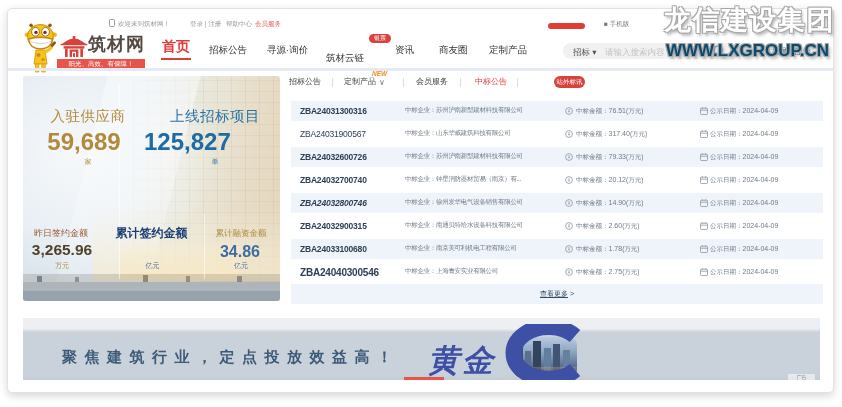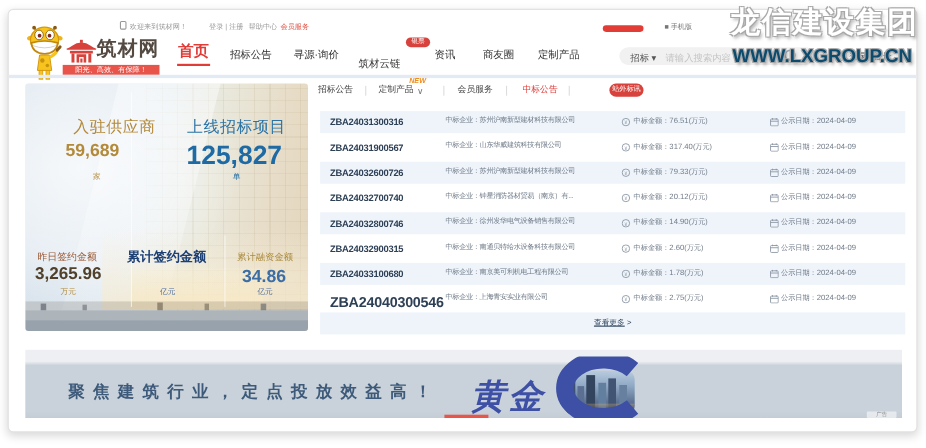--- a/index.html
+++ b/index.html
@@ -86,25 +86,25 @@
   <div class="abs" style="left:0;top:198px;width:257px;height:8px;background:rgba(110,100,85,.22);"></div>
   <div class="abs" style="left:14px;top:200px;width:5px;height:9px;background:rgba(70,75,85,.55);"></div>
   <div class="abs" style="left:52px;top:201px;width:4px;height:8px;background:rgba(70,75,85,.45);"></div>
   <div class="abs" style="left:120px;top:199px;width:5px;height:10px;background:rgba(80,70,55,.5);"></div>
   <div class="abs" style="left:163px;top:200px;width:4px;height:9px;background:rgba(80,70,55,.45);"></div>
   <div class="abs" style="left:214px;top:200px;width:5px;height:9px;background:rgba(70,75,85,.5);"></div>
   <div class="abs" style="left:0;top:206px;width:257px;height:9px;background:#aeb5ba;"></div>
   <div class="abs" style="left:0;top:215px;width:257px;height:10px;background:#98a2ad;"></div>
   <div class="abs" style="left:96px;top:8px;width:1px;height:195px;background:rgba(255,255,255,.6);"></div>
   <div class="abs" style="left:181px;top:138px;width:1px;height:65px;background:rgba(255,255,255,.6);"></div>
-  <div class="abs" style="left:16px;top:33px;width:130px;text-align:center;font-size:14.5px;color:#b3893a;letter-spacing:0.5px;line-height:1;">入驻供应商</div>
-  <div class="abs" style="left:-4px;top:54px;width:130px;text-align:center;font-size:16px;font-weight:bold;color:#b3893a;line-height:1;">59,689</div>
+  <div class="abs" style="left:0px;top:33px;width:130px;text-align:center;font-size:14.5px;color:#b3893a;letter-spacing:0.5px;line-height:1;">入驻供应商</div>
+  <div class="abs" style="left:-4px;top:54px;width:130px;text-align:center;font-size:24px;font-weight:bold;color:#b3893a;line-height:1;">59,689</div>
   <div class="abs" style="left:0px;top:82px;width:130px;text-align:center;font-size:7px;color:#b3893a;line-height:1;">家</div>
   <div class="abs" style="left:123px;top:33px;width:138px;text-align:center;font-size:14.5px;color:#2a73a6;letter-spacing:0.5px;line-height:1;">上线招标项目</div>
-  <div class="abs" style="left:121px;top:54px;width:138px;text-align:center;font-size:24px;font-weight:bold;color:#1d6aa4;line-height:1;">125,827</div>
+  <div class="abs" style="left:121px;top:54px;width:138px;font-size:24px;font-weight:bold;color:#1d6aa4;line-height:1;">125,827</div>
   <div class="abs" style="left:123px;top:82px;width:138px;text-align:center;font-size:7px;color:#1d6aa4;line-height:1;">单</div>
   <div class="abs" style="left:0px;top:153px;width:76px;text-align:center;font-size:9px;color:#9c5a35;line-height:1;">昨日签约金额</div>
   <div class="abs" style="left:0px;top:166px;width:78px;text-align:center;font-size:15.5px;font-weight:bold;color:#52412a;line-height:1;">3,265.96</div>
   <div class="abs" style="left:0px;top:186px;width:78px;text-align:center;font-size:7px;color:#b3893a;line-height:1;">万元</div>
   <div class="abs" style="left:90px;top:151px;width:77px;text-align:center;font-size:12px;font-weight:bold;color:#1c3f74;line-height:1;">累计签约金额</div>
   <div class="abs" style="left:88px;top:186px;width:83px;text-align:center;font-size:7px;color:#4d6ea0;line-height:1;">亿元</div>
   <div class="abs" style="left:186px;top:153px;width:64px;text-align:center;font-size:8.5px;color:#aa8a3c;line-height:1;">累计融资金额</div>
   <div class="abs" style="left:185px;top:168px;width:64px;text-align:center;font-size:16px;font-weight:bold;color:#3c6ea5;line-height:1;">34.86</div>
   <div class="abs" style="left:186px;top:186px;width:64px;text-align:center;font-size:7px;color:#4d6ea0;line-height:1;">亿元</div>
 </div>
@@ -131,21 +131,21 @@
       </svg>
 <div class="abs" style="left:575px;top:106px;font-size:6.5px;color:#707b88;line-height:1;">中标金额：<span style="font-size:7px;">76.51</span>(万元)</div>
 <svg class="abs" style="left:699px;top:106px;" width="8" height="8" viewBox="0 0 8 8">
         <rect x="0.5" y="1.2" width="7" height="6.3" rx="0.8" fill="none" stroke="#8a95a3" stroke-width="0.8"></rect>
         <line x1="0.5" y1="3.2" x2="7.5" y2="3.2" stroke="#8a95a3" stroke-width="0.8"></line>
         <line x1="2.3" y1="0.3" x2="2.3" y2="1.8" stroke="#8a95a3" stroke-width="0.8"></line>
         <line x1="5.7" y1="0.3" x2="5.7" y2="1.8" stroke="#8a95a3" stroke-width="0.8"></line>
       </svg>
 <div class="abs" style="left:709px;top:106px;font-size:6.5px;color:#707b88;line-height:1;">公示日期：<span style="font-size:7px;">2024-04-09</span></div>
 <div class="abs" style="left:290px;top:123px;width:532px;height:20px;background:#ffffff;"></div>
-<div class="abs" style="left:299px;top:129px;font-size:8.5px;font-weight:bold;color:#2e4056;letter-spacing:-0.2px;line-height:1;">ZBA24031900567</div>
+<div class="abs" style="left:299px;top:129px;font-size:8.5px;font-weight:normal;color:#2e4056;letter-spacing:-0.2px;line-height:1;">ZBA24031900567</div>
 <div class="abs" style="left:404px;top:129px;font-size:6.5px;color:#707b88;letter-spacing:-0.3px;line-height:1;">中标企业：山东华威建筑科技有限公司</div>
 <svg class="abs" style="left:564px;top:129px;" width="8" height="8" viewBox="0 0 8 8">
         <circle cx="4" cy="4" r="3.4" fill="none" stroke="#8a95a3" stroke-width="0.8"></circle>
         <text x="4" y="6" font-size="4.5" text-anchor="middle" fill="#8a95a3">¥</text>
       </svg>
 <div class="abs" style="left:575px;top:129px;font-size:6.5px;color:#707b88;line-height:1;">中标金额：<span style="font-size:7px;">317.40</span>(万元)</div>
 <svg class="abs" style="left:699px;top:129px;" width="8" height="8" viewBox="0 0 8 8">
         <rect x="0.5" y="1.2" width="7" height="6.3" rx="0.8" fill="none" stroke="#8a95a3" stroke-width="0.8"></rect>
         <line x1="0.5" y1="3.2" x2="7.5" y2="3.2" stroke="#8a95a3" stroke-width="0.8"></line>
         <line x1="2.3" y1="0.3" x2="2.3" y2="1.8" stroke="#8a95a3" stroke-width="0.8"></line>
@@ -176,21 +176,21 @@
       </svg>
 <div class="abs" style="left:575px;top:175px;font-size:6.5px;color:#707b88;line-height:1;">中标金额：<span style="font-size:7px;">20.12</span>(万元)</div>
 <svg class="abs" style="left:699px;top:175px;" width="8" height="8" viewBox="0 0 8 8">
         <rect x="0.5" y="1.2" width="7" height="6.3" rx="0.8" fill="none" stroke="#8a95a3" stroke-width="0.8"></rect>
         <line x1="0.5" y1="3.2" x2="7.5" y2="3.2" stroke="#8a95a3" stroke-width="0.8"></line>
         <line x1="2.3" y1="0.3" x2="2.3" y2="1.8" stroke="#8a95a3" stroke-width="0.8"></line>
         <line x1="5.7" y1="0.3" x2="5.7" y2="1.8" stroke="#8a95a3" stroke-width="0.8"></line>
       </svg>
 <div class="abs" style="left:709px;top:175px;font-size:6.5px;color:#707b88;line-height:1;">公示日期：<span style="font-size:7px;">2024-04-09</span></div>
 <div class="abs" style="left:290px;top:192px;width:532px;height:20px;background:#eef4fa;"></div>
-<div class="abs" style="left:299px;top:198px;font-size:8.5px;font-weight:bold;color:#2e4056;letter-spacing:-0.2px;line-height:1;">ZBA24032800746</div>
+<div class="abs" style="left:299px;top:198px;font-size:8.5px;font-weight:bold;color:#2e4056;letter-spacing:-0.2px;line-height:1;font-style:italic;">ZBA24032800746</div>
 <div class="abs" style="left:404px;top:198px;font-size:6.5px;color:#707b88;letter-spacing:-0.3px;line-height:1;">中标企业：徐州发华电气设备销售有限公司</div>
 <svg class="abs" style="left:564px;top:198px;" width="8" height="8" viewBox="0 0 8 8">
         <circle cx="4" cy="4" r="3.4" fill="none" stroke="#8a95a3" stroke-width="0.8"></circle>
         <text x="4" y="6" font-size="4.5" text-anchor="middle" fill="#8a95a3">¥</text>
       </svg>
 <div class="abs" style="left:575px;top:198px;font-size:6.5px;color:#707b88;line-height:1;">中标金额：<span style="font-size:7px;">14.90</span>(万元)</div>
 <svg class="abs" style="left:699px;top:198px;" width="8" height="8" viewBox="0 0 8 8">
         <rect x="0.5" y="1.2" width="7" height="6.3" rx="0.8" fill="none" stroke="#8a95a3" stroke-width="0.8"></rect>
         <line x1="0.5" y1="3.2" x2="7.5" y2="3.2" stroke="#8a95a3" stroke-width="0.8"></line>
         <line x1="2.3" y1="0.3" x2="2.3" y2="1.8" stroke="#8a95a3" stroke-width="0.8"></line>
@@ -221,21 +221,21 @@
       </svg>
 <div class="abs" style="left:575px;top:244px;font-size:6.5px;color:#707b88;line-height:1;">中标金额：<span style="font-size:7px;">1.78</span>(万元)</div>
 <svg class="abs" style="left:699px;top:244px;" width="8" height="8" viewBox="0 0 8 8">
         <rect x="0.5" y="1.2" width="7" height="6.3" rx="0.8" fill="none" stroke="#8a95a3" stroke-width="0.8"></rect>
         <line x1="0.5" y1="3.2" x2="7.5" y2="3.2" stroke="#8a95a3" stroke-width="0.8"></line>
         <line x1="2.3" y1="0.3" x2="2.3" y2="1.8" stroke="#8a95a3" stroke-width="0.8"></line>
         <line x1="5.7" y1="0.3" x2="5.7" y2="1.8" stroke="#8a95a3" stroke-width="0.8"></line>
       </svg>
 <div class="abs" style="left:709px;top:244px;font-size:6.5px;color:#707b88;line-height:1;">公示日期：<span style="font-size:7px;">2024-04-09</span></div>
 <div class="abs" style="left:290px;top:261px;width:532px;height:20px;background:#ffffff;"></div>
-<div class="abs" style="left:299px;top:267px;font-size:13px;font-weight:bold;color:#2e4056;letter-spacing:-0.2px;line-height:1;">ZBA24040300546</div>
+<div class="abs" style="left:299px;top:267px;font-size:10px;font-weight:bold;color:#2e4056;letter-spacing:-0.2px;line-height:1;">ZBA24040300546</div>
 <div class="abs" style="left:404px;top:267px;font-size:6.5px;color:#707b88;letter-spacing:-0.3px;line-height:1;">中标企业：上海青安实业有限公司</div>
 <svg class="abs" style="left:564px;top:267px;" width="8" height="8" viewBox="0 0 8 8">
         <circle cx="4" cy="4" r="3.4" fill="none" stroke="#8a95a3" stroke-width="0.8"></circle>
         <text x="4" y="6" font-size="4.5" text-anchor="middle" fill="#8a95a3">¥</text>
       </svg>
 <div class="abs" style="left:575px;top:267px;font-size:6.5px;color:#707b88;line-height:1;">中标金额：<span style="font-size:7px;">2.75</span>(万元)</div>
 <svg class="abs" style="left:699px;top:267px;" width="8" height="8" viewBox="0 0 8 8">
         <rect x="0.5" y="1.2" width="7" height="6.3" rx="0.8" fill="none" stroke="#8a95a3" stroke-width="0.8"></rect>
         <line x1="0.5" y1="3.2" x2="7.5" y2="3.2" stroke="#8a95a3" stroke-width="0.8"></line>
         <line x1="2.3" y1="0.3" x2="2.3" y2="1.8" stroke="#8a95a3" stroke-width="0.8"></line>

